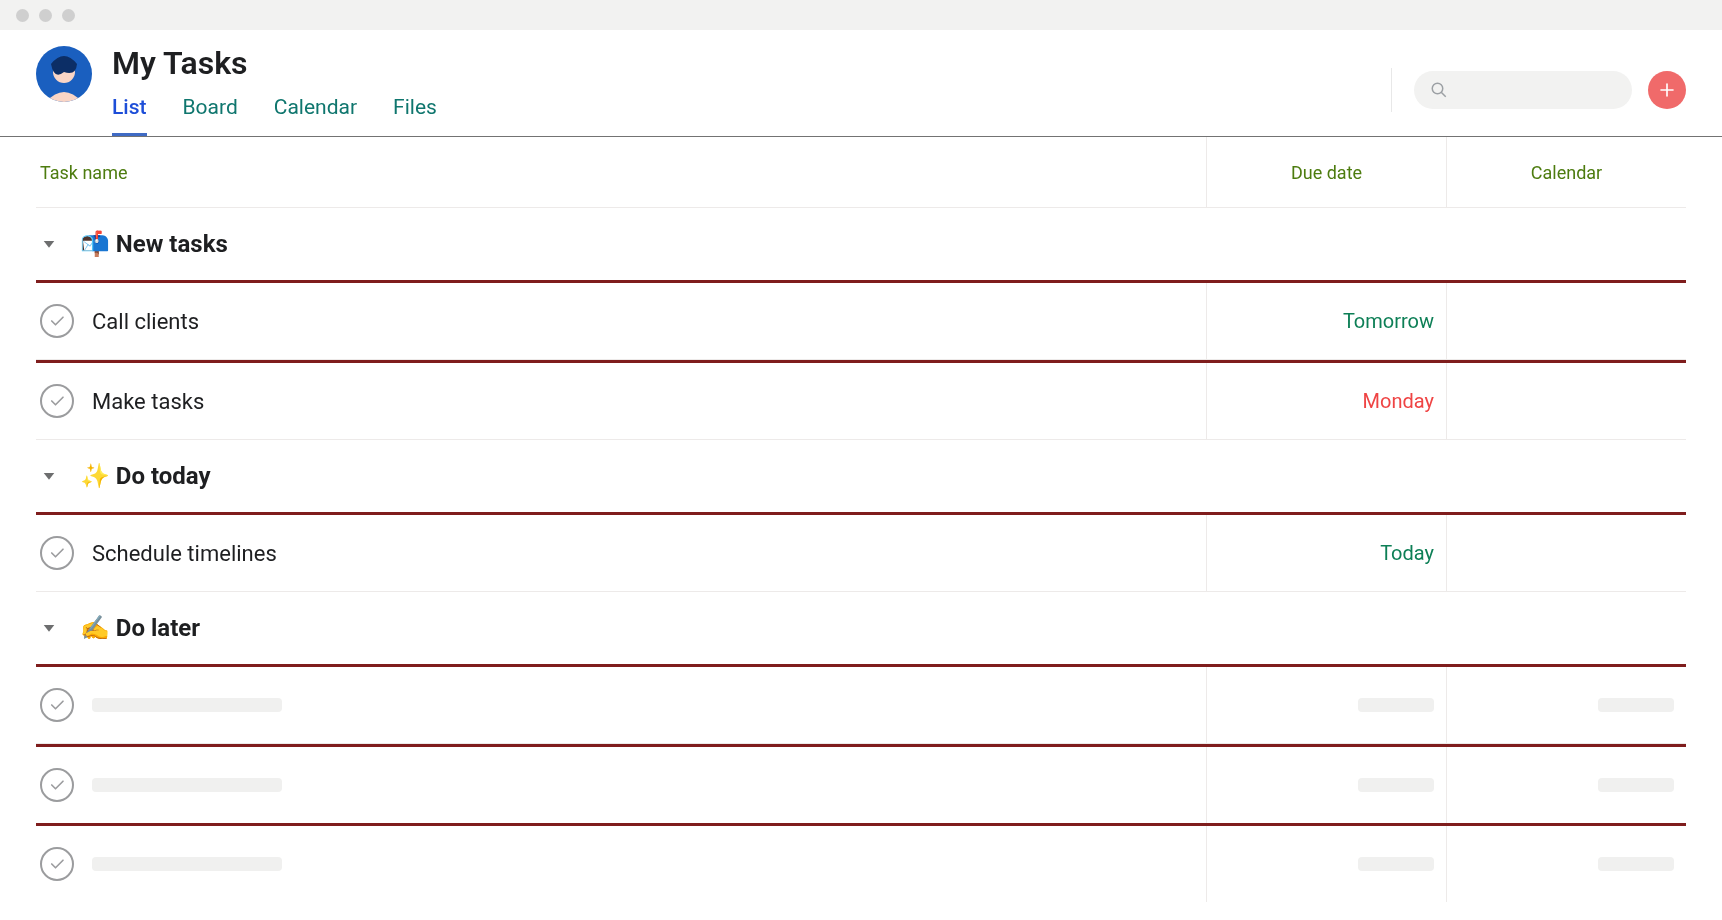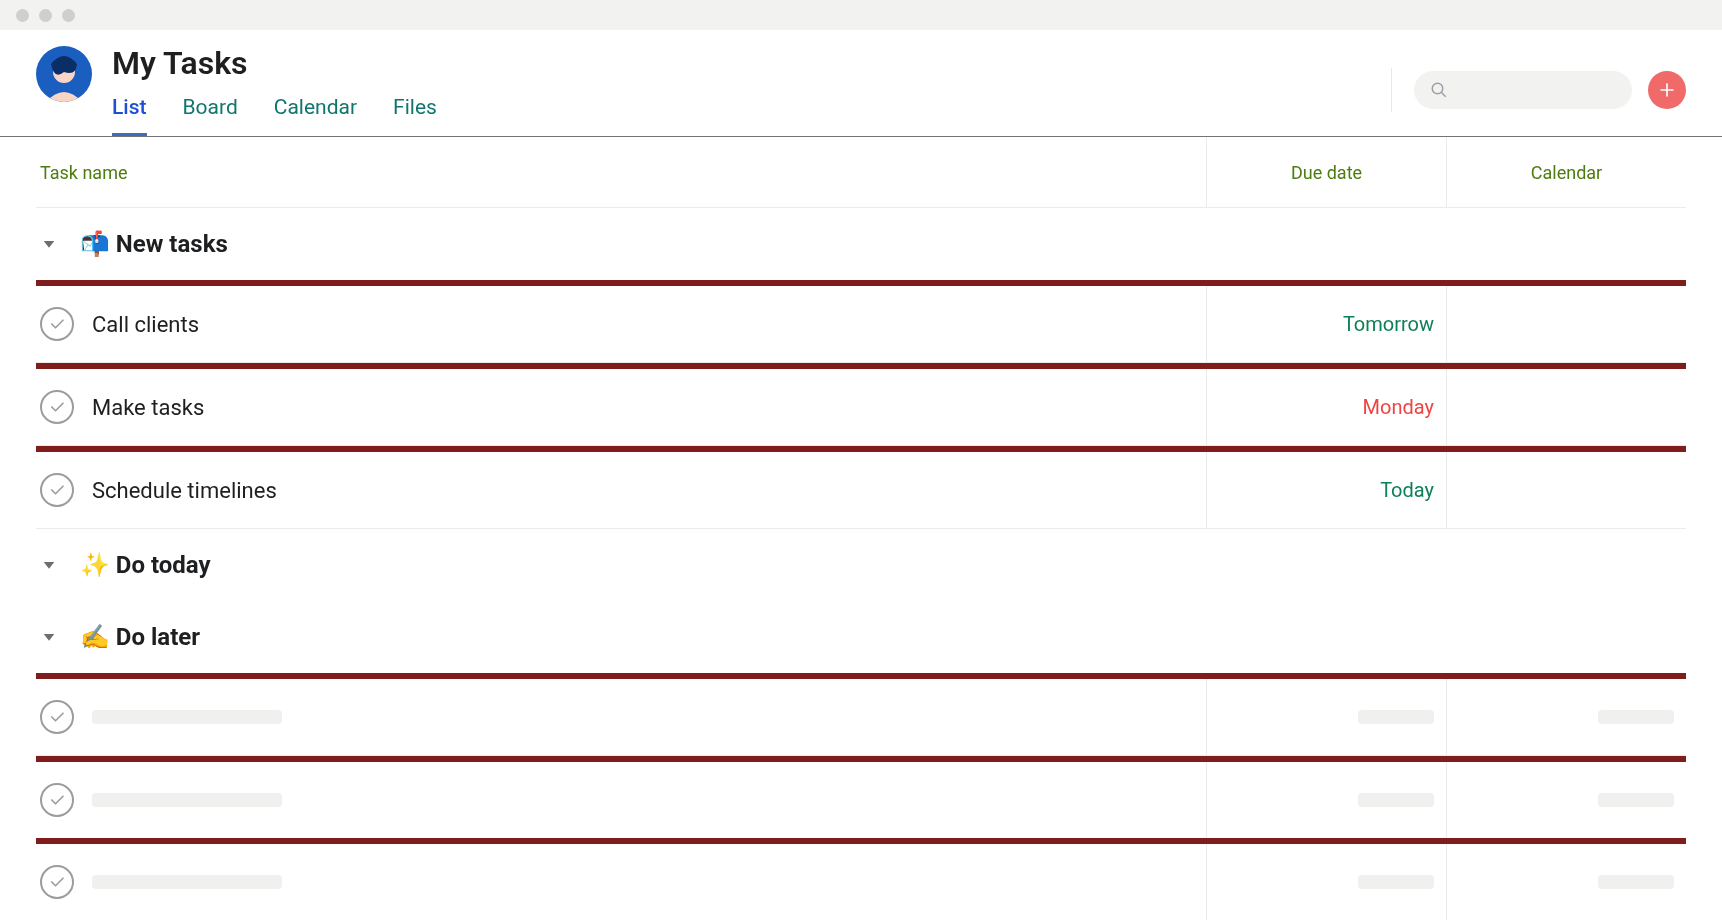--- a/index.html
+++ b/index.html
@@ -85,21 +85,21 @@
     font-size: 18px;
   }
   .row.header-row .cell.first { padding-left: 4px; }
   .row.header-row .cell.center { justify-content: center; border-left: 1px solid #edeae9; }
 
   .row.section .cell { min-height: 72px; }
   .row.section .cell.first { padding-left: 4px; }
   .row.section .disclosure { margin-right: 22px; color: #6d6e6f; }
   .row.section .section-label { font-size: 24px; font-weight: 700; }
 
-  .row.task { border-top: 6px solid #7f1d1d; }
+  .row.task { border-top: 3px solid #7f1d1d; }
   .row.task .cell.first { padding-left: 4px; }
   .row.task .completion {
     width: 34px; height: 34px; border: 2px solid #9b9c9e; border-radius: 50%;
     display: flex; align-items: center; justify-content: center;
     margin-right: 18px;
     color: #9b9c9e;
     flex-shrink: 0;
   }
   .row.task .task-title { font-size: 22px; }
   .row.task .cell.center { justify-content: flex-end; border-left: 1px solid #edeae9; }
@@ -213,51 +213,51 @@
           </svg>
       </span>
       <span class="task-title">Make tasks</span>
     </div>
     <div class="cell center">
         <span class="due-grey">Monday</span>
       </div>
     <div class="cell center"></div>
   </div>
 
-  <div class="row task last-of-section">
-    <div class="cell first">
-      <span class="completion">
-        <svg width="18" height="18" viewBox="0 0 24 24" fill="none" stroke="#9b9c9e" stroke-width="2.2" stroke-linecap="round" stroke-linejoin="round">
-            <polyline points="5 12 10 17 20 7"></polyline>
-          </svg>
-      </span>
-      <span class="task-title">Schedule timelines</span>
-    </div>
-    <div class="cell center">
-        <span class="due-green">Today</span>
-      </div>
-    <div class="cell center"></div>
-  </div>
-
   <div class="row section">
     <div class="cell first">
       <span class="disclosure">
         <svg width="18" height="18" viewBox="0 0 24 24">
             <path d="M5 8 L12 17 L19 8 Z" fill="#6d6e6f"></path>
           </svg>
       </span>
       <span class="section-label">
         <span>✨</span>
         <span>Do today</span>
       </span>
     </div>
     <div class="cell"></div>
       <div class="cell"></div>
   </div>
 
+  <div class="row task last-of-section">
+    <div class="cell first">
+      <span class="completion">
+        <svg width="18" height="18" viewBox="0 0 24 24" fill="none" stroke="#9b9c9e" stroke-width="2.2" stroke-linecap="round" stroke-linejoin="round">
+            <polyline points="5 12 10 17 20 7"></polyline>
+          </svg>
+      </span>
+      <span class="task-title">Schedule timelines</span>
+    </div>
+    <div class="cell center">
+        <span class="due-green">Today</span>
+      </div>
+    <div class="cell center"></div>
+  </div>
+
   <div class="row section">
     <div class="cell first">
       <span class="disclosure">
         <svg width="18" height="18" viewBox="0 0 24 24">
             <path d="M5 8 L12 17 L19 8 Z" fill="#6d6e6f"></path>
           </svg>
       </span>
       <span class="section-label">
         <span>✍️</span>
         <span>Do later</span>

